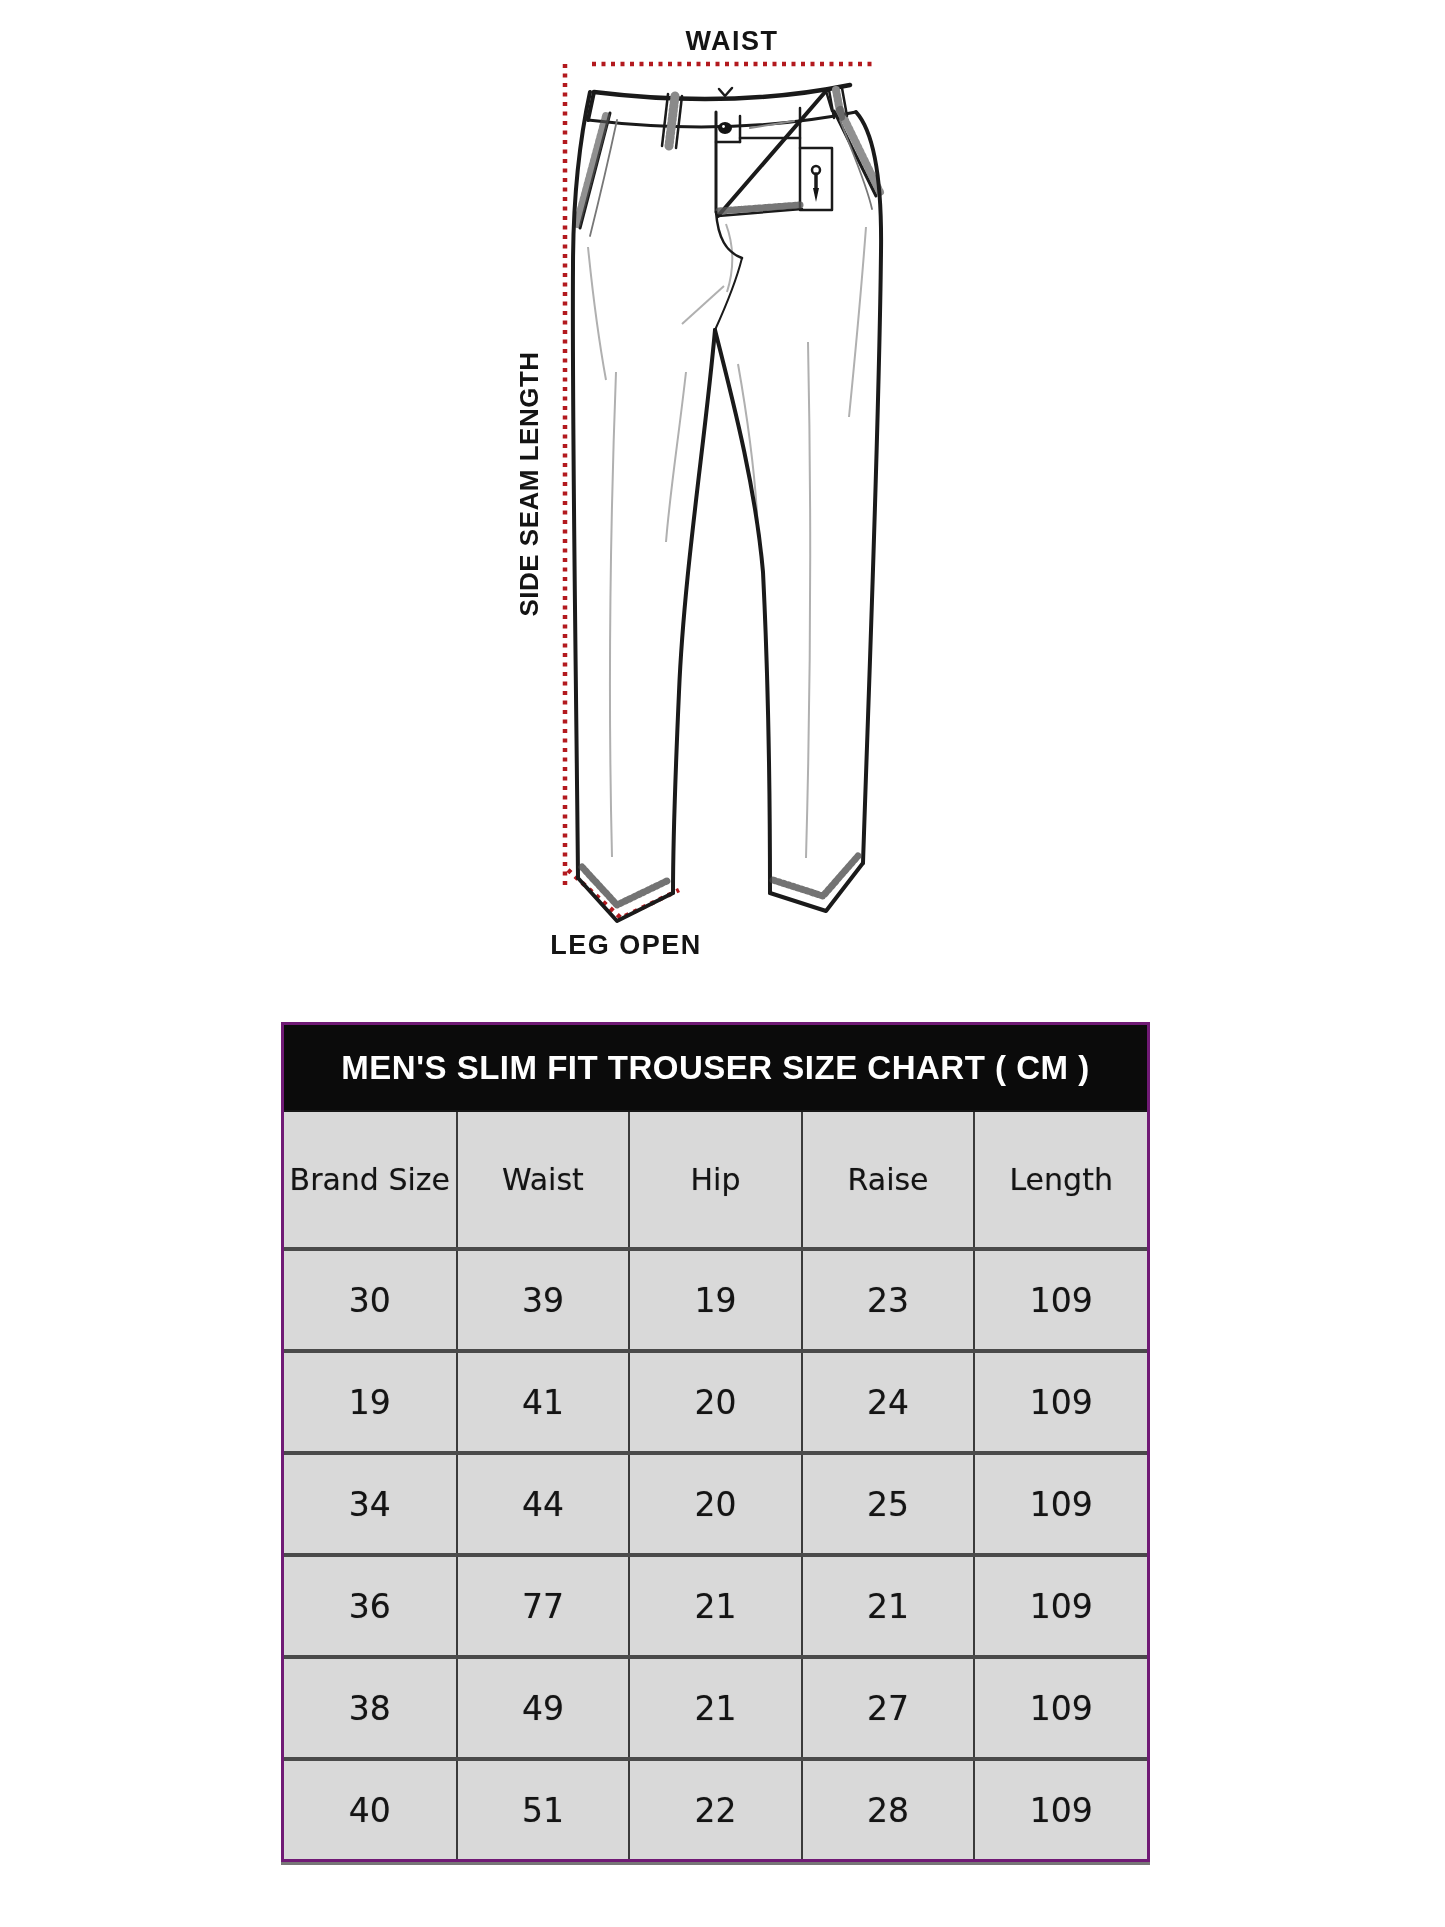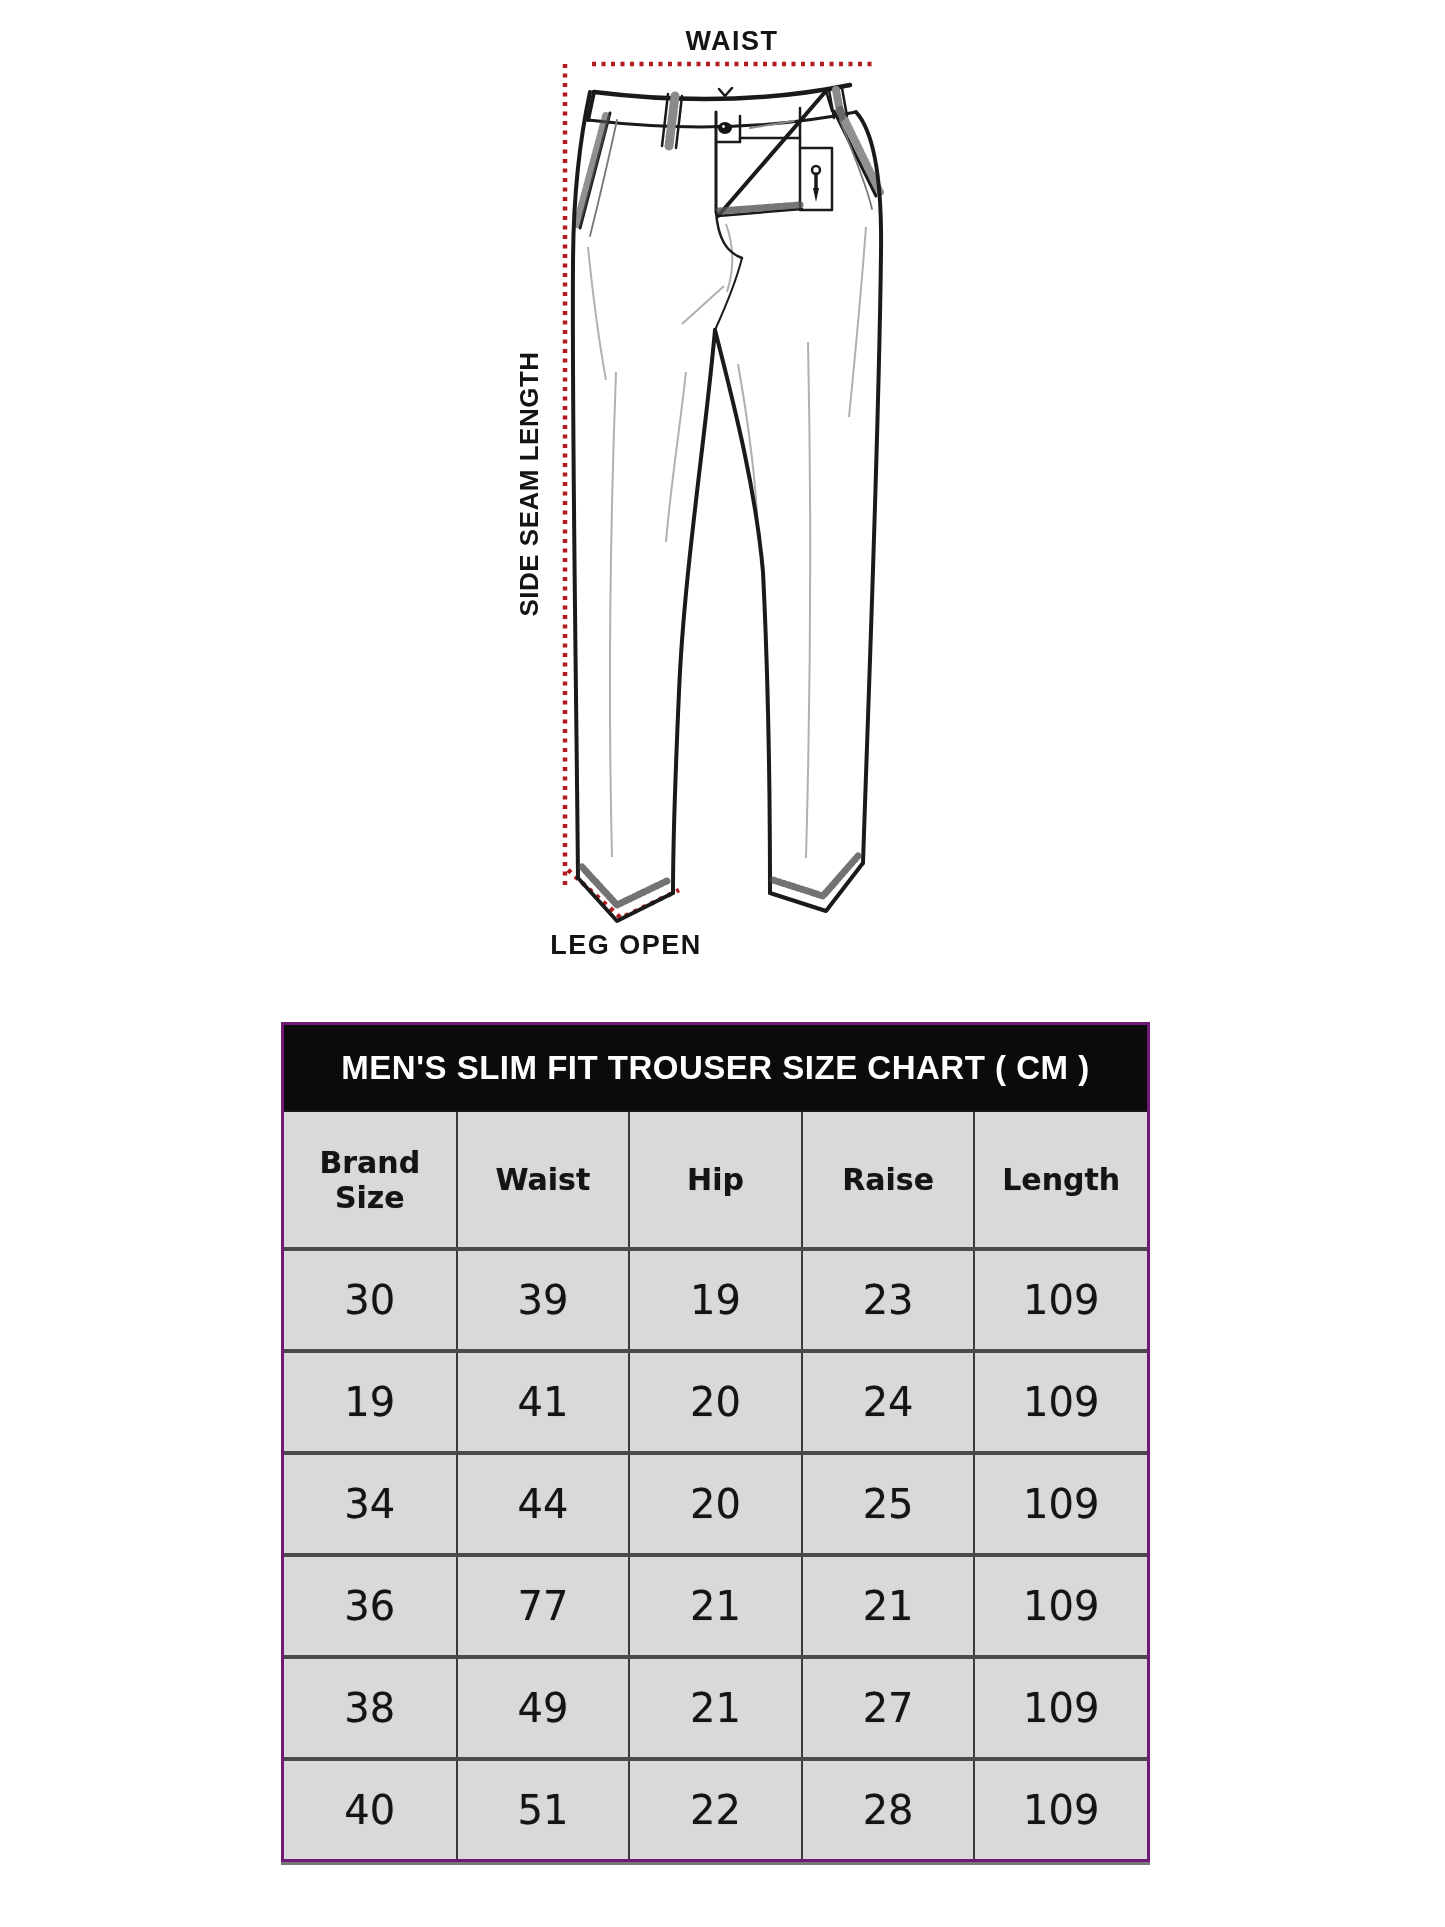--- a/index.html
+++ b/index.html
@@ -38,32 +38,32 @@
   }
   table.size-chart{
     width:100%;
     border-collapse:collapse;
     table-layout:fixed;
     background:#d9d9d9;
   }
   table.size-chart th{
     height:133px;
     font-family:"DejaVu Sans", sans-serif;
-    font-weight:bold;
+    font-weight:normal;
     font-size:30px;
     color:#141414;
     border:2px solid #3b3b3b;
     border-top:none;
     background:#d9d9d9;
     text-shadow:0 0 1px rgba(0,0,0,0.35);
   }
   table.size-chart td{
     height:96px;
     font-family:"DejaVu Sans", sans-serif;
-    font-size:40px;
+    font-size:33px;
     color:#141414;
     text-align:center;
     vertical-align:middle;
     border:2px solid #3b3b3b;
     background:#d9d9d9;
     text-shadow:0 0 1px rgba(0,0,0,0.4);
   }
   table.size-chart tbody tr{border-top:4px solid #4a4a4a;}
   table.size-chart th:first-child, table.size-chart td:first-child{border-left:none;}
   table.size-chart th:last-child, table.size-chart td:last-child{border-right:none;}

